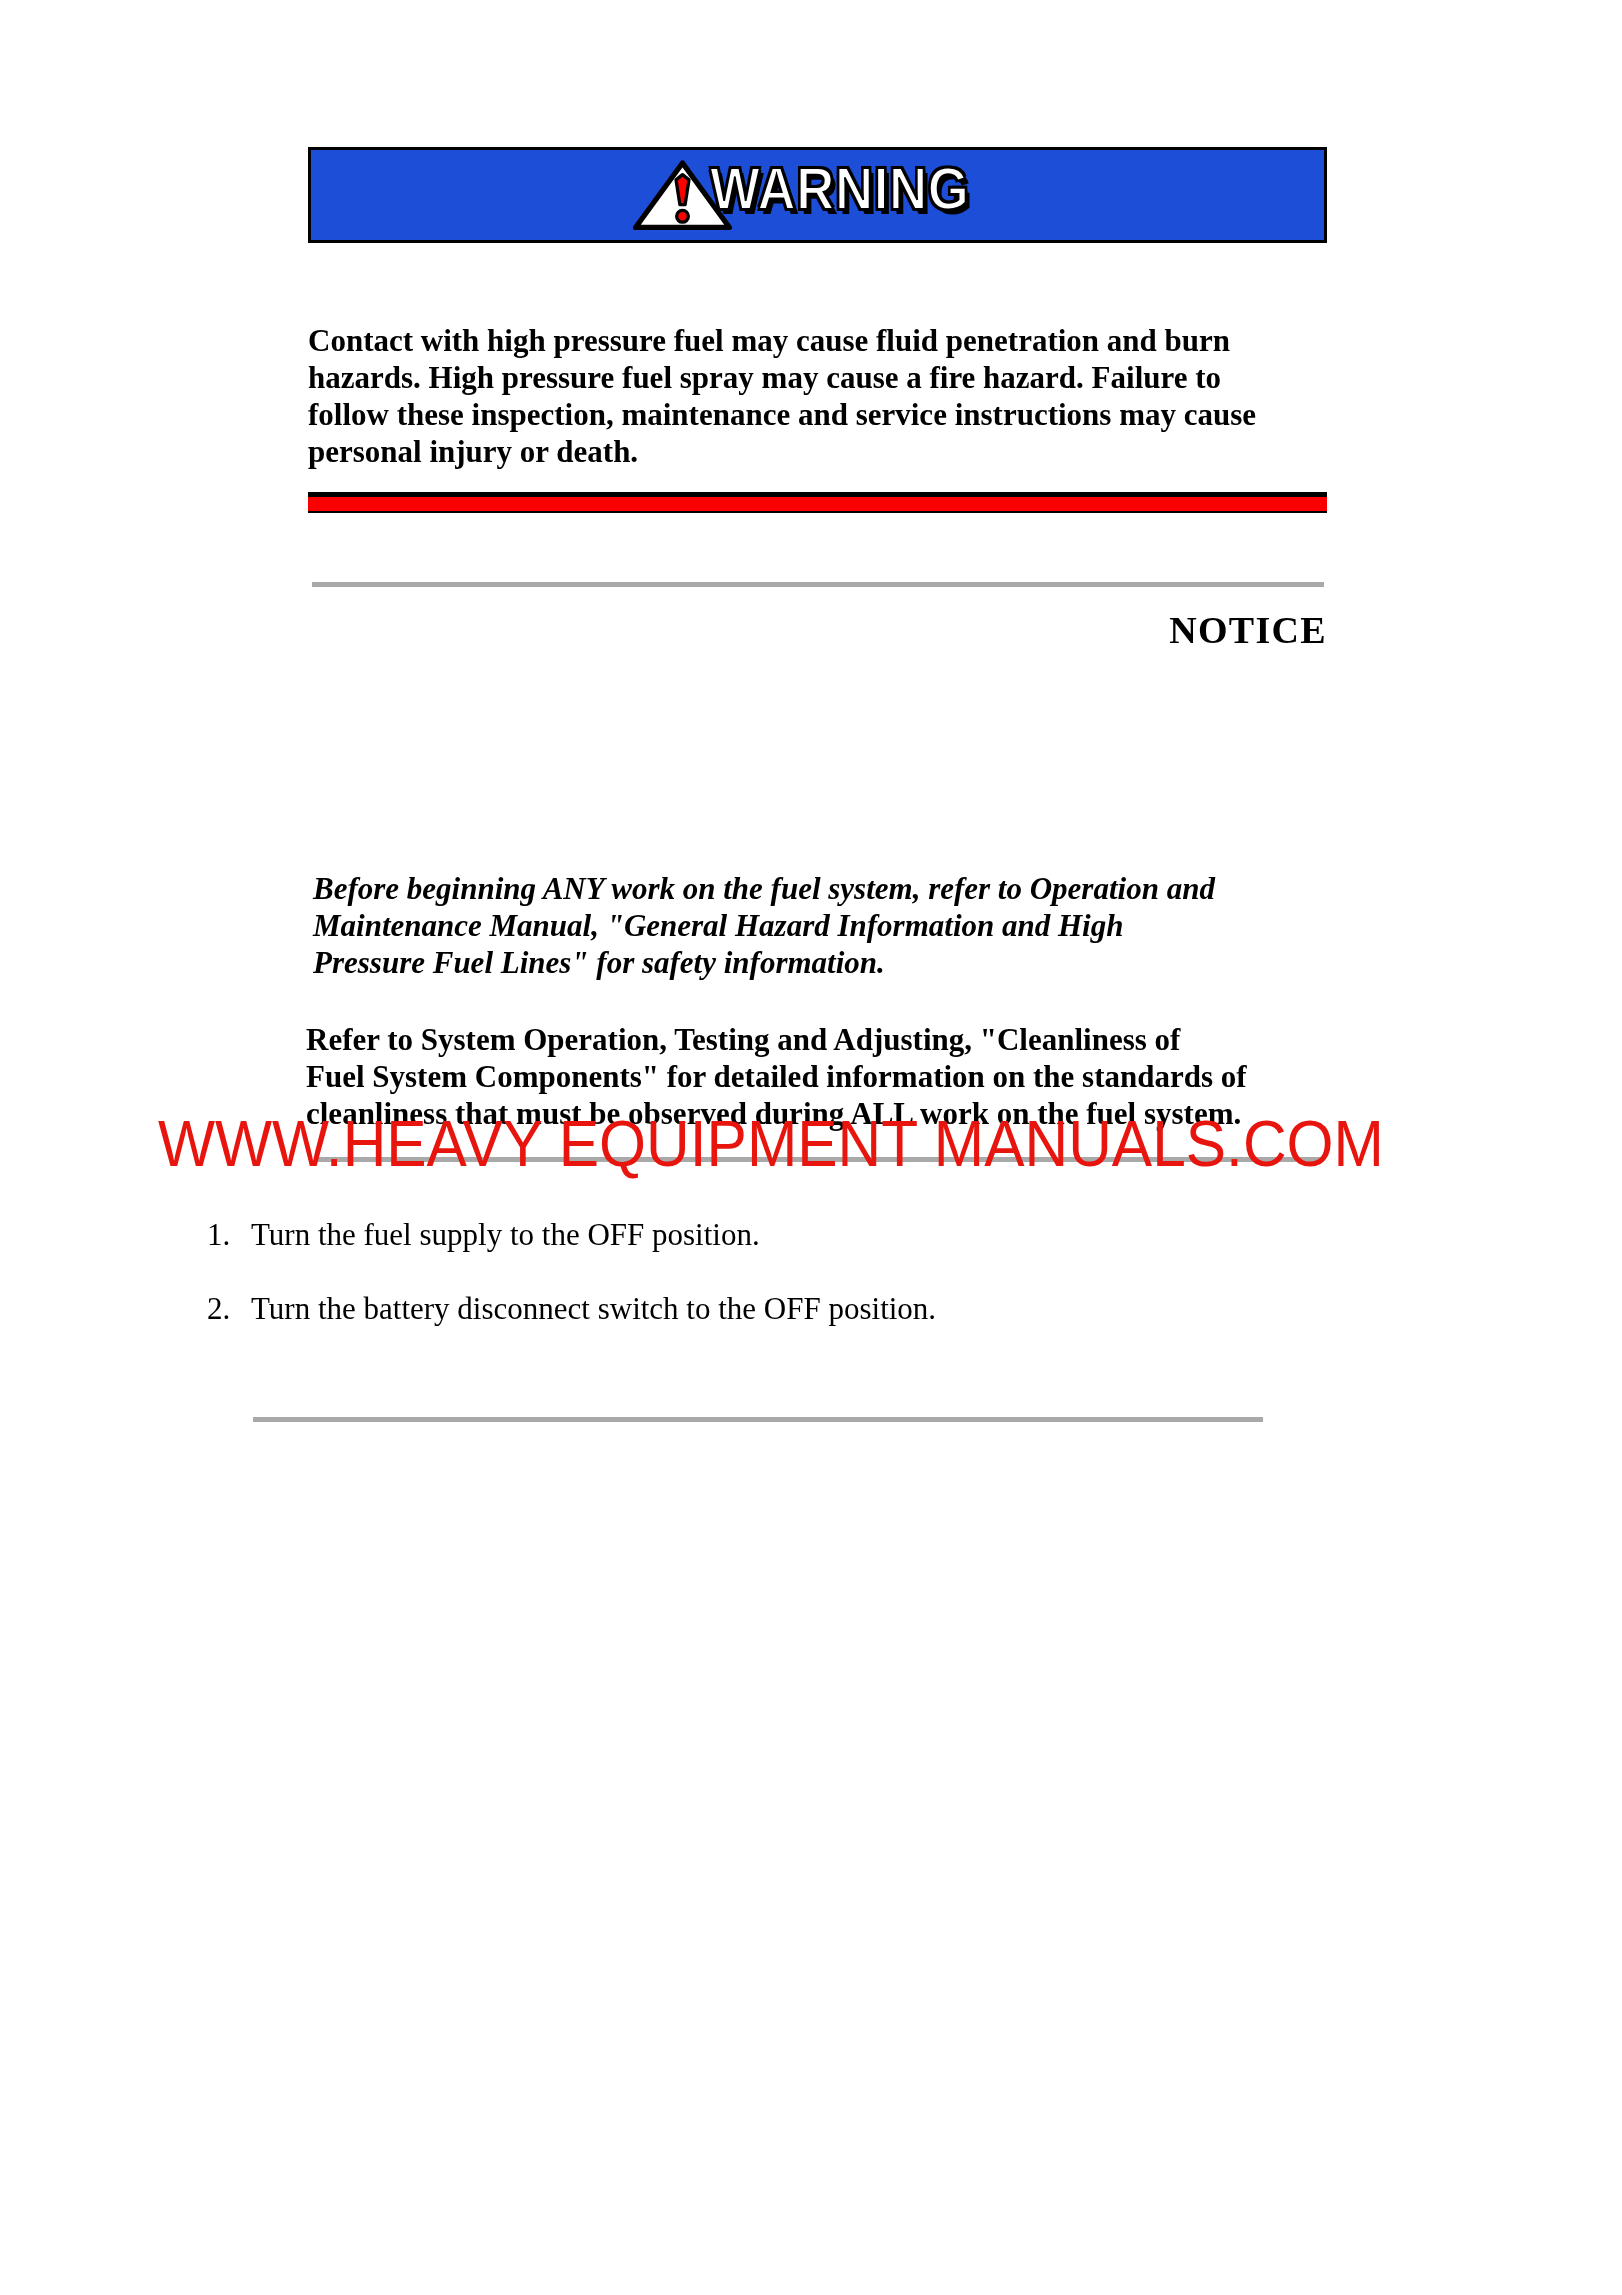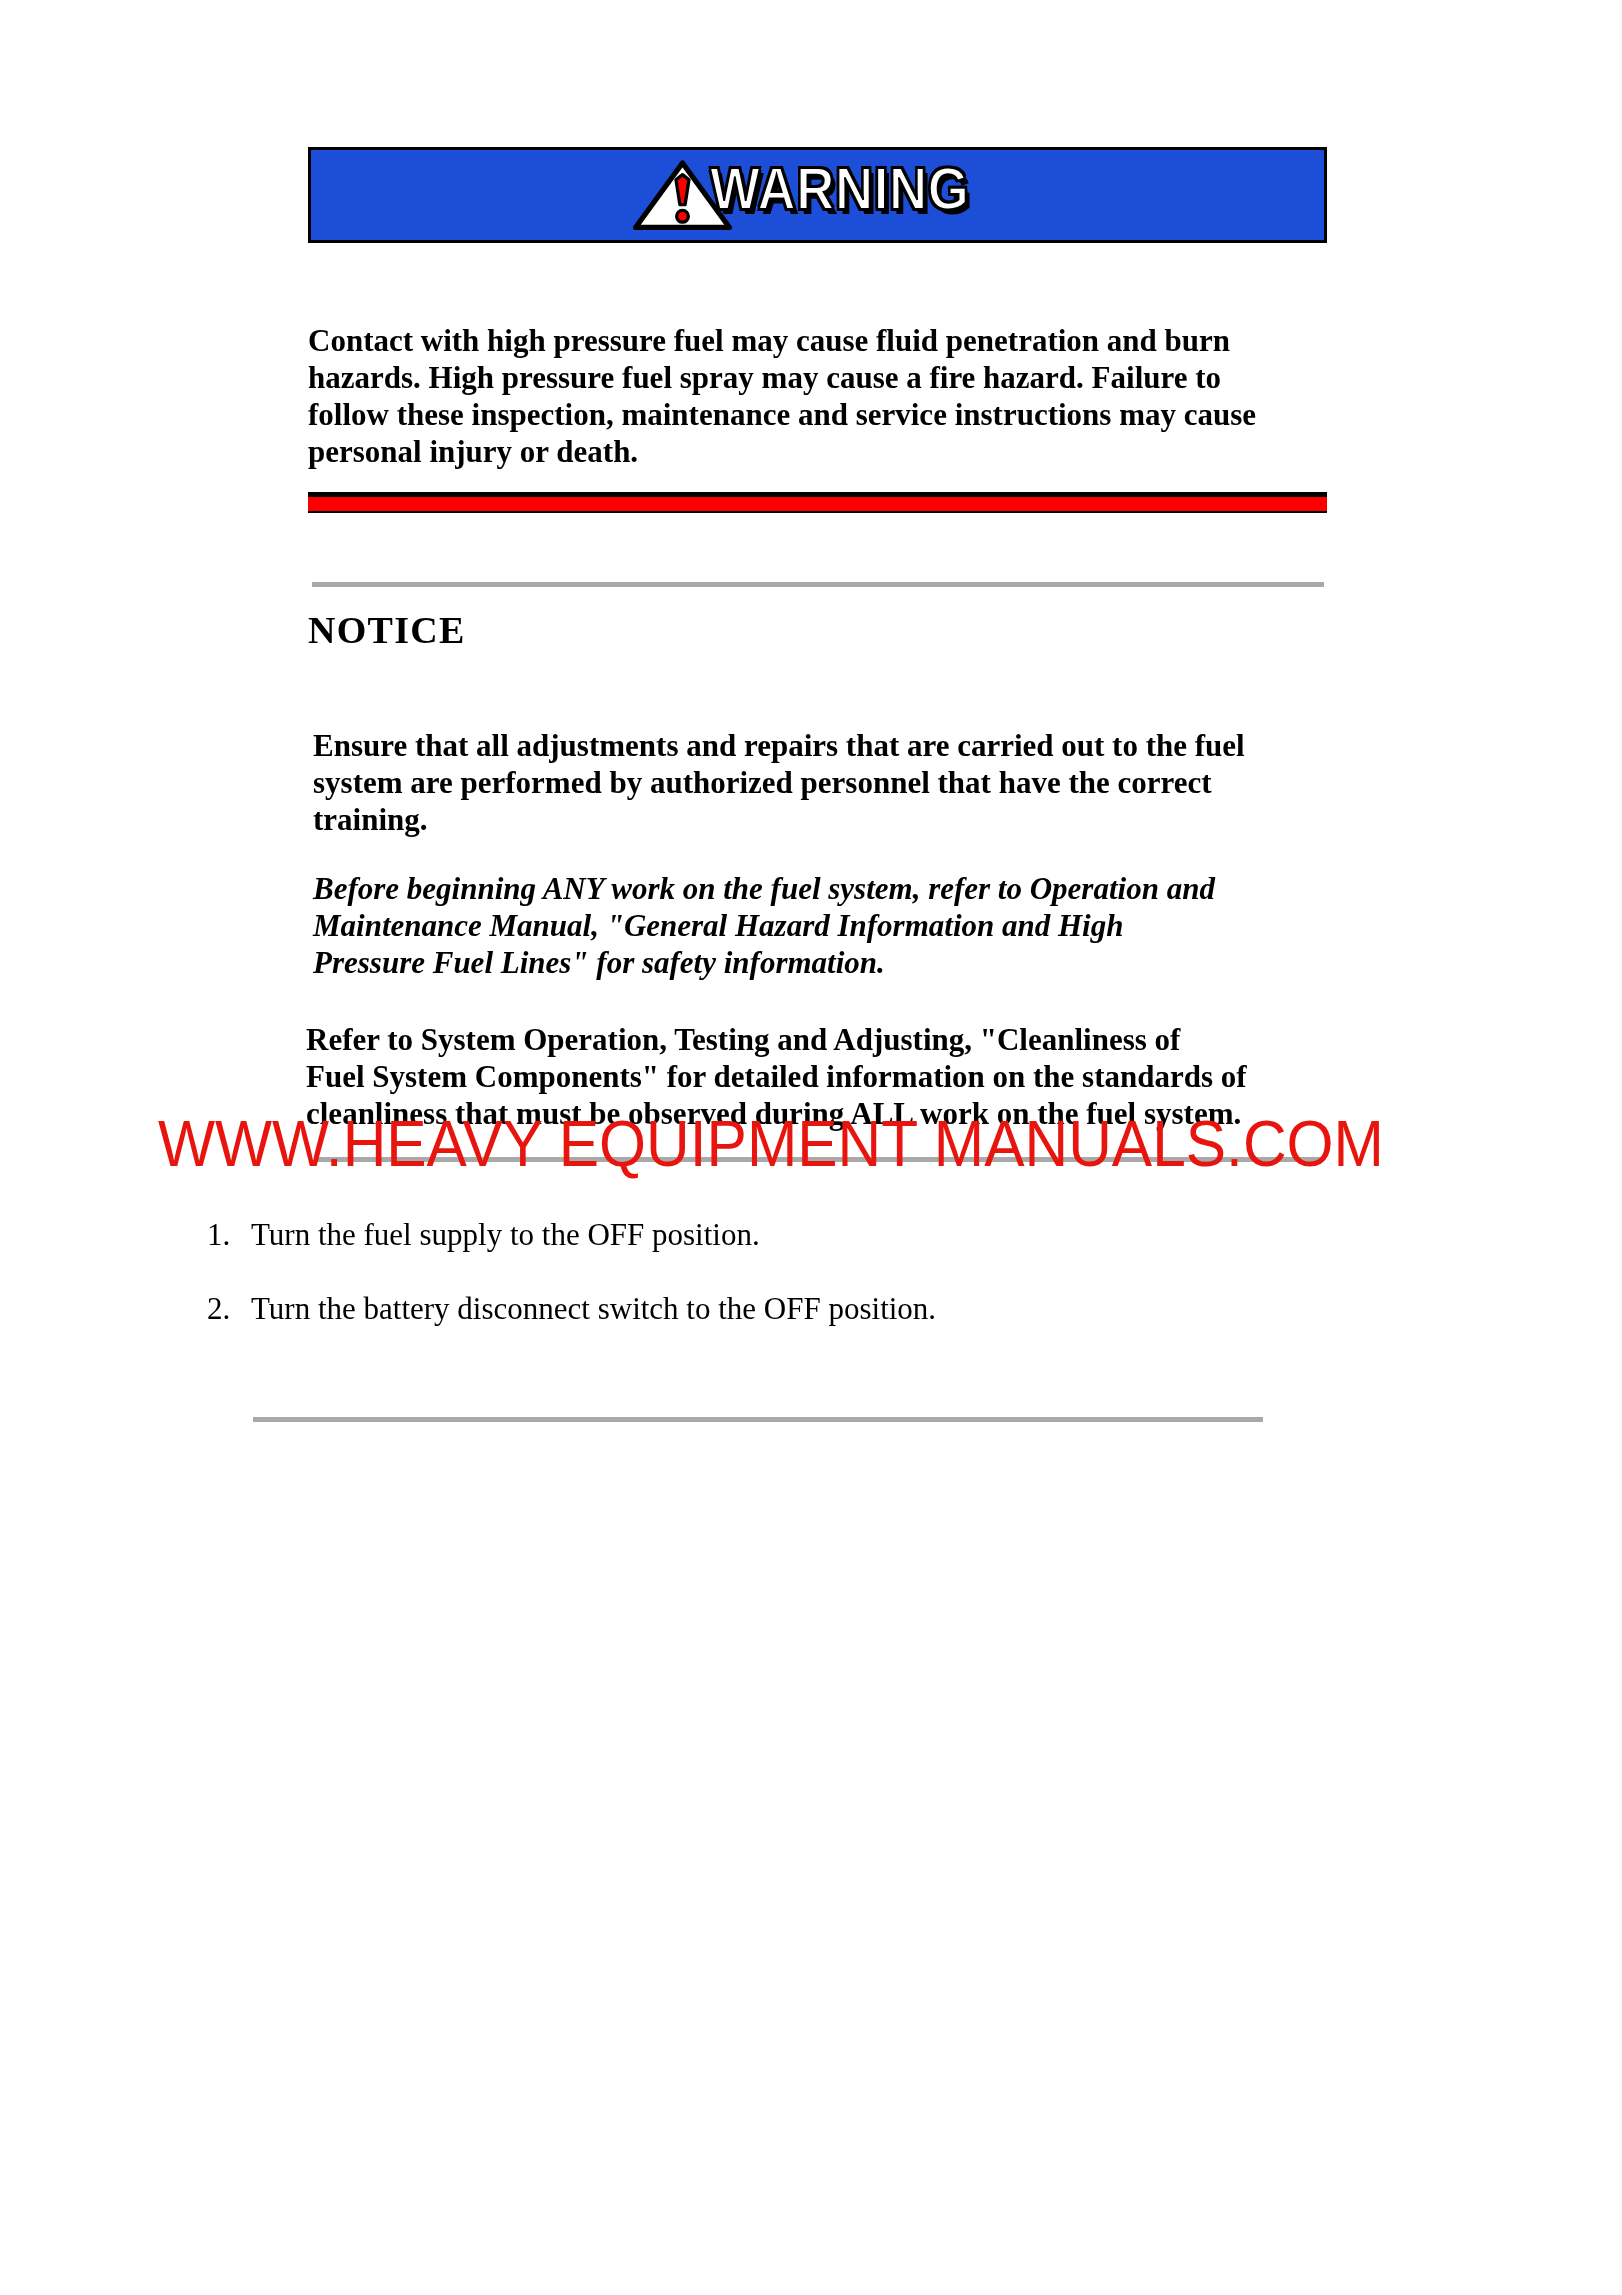--- a/index.html
+++ b/index.html
@@ -85,21 +85,21 @@
   .rule-1 { left: 312px; top: 582px;  width: 1012px; height: 5.2px; }
   .rule-2 { left: 314px; top: 1157px; width: 1010px; height: 4.6px; z-index: 1; }
   .rule-3 { left: 253px; top: 1417px; width: 1010px; height: 5.2px; }
 
   
   .notice-title {
     position: absolute;
     left: 308px; top: 611px;
     width: 1019px;
     margin: 0;
-    text-align: left;
+    text-align: right;
     font-weight: bold;
     font-size: 38px;
     line-height: 38px;
     letter-spacing: 1.3px;
   }
   .notice-para-1 { top: 696px; left: 313px; }
   .notice-para-2 { top: 839px; left: 313px; font-style: italic; }
   .notice-para-3 { top: 990px; left: 306px; }
 
   
@@ -157,23 +157,20 @@
 hazards. High pressure fuel spray may cause a fire hazard. Failure to
 follow these inspection, maintenance and service instructions may cause
 personal injury or death.</p>
 
   <div class="red-bar"></div>
 
   <div class="rule rule-1"></div>
 
   <h2 class="notice-title">NOTICE</h2>
 
-  <p class="para bold notice-para-1">Ensure that all adjustments and repairs that are carried out to the fuel
-system are performed by authorized personnel that have the correct
-training.</p>
   <p class="para bold notice-para-2">Before beginning ANY work on the fuel system, refer to Operation and
 Maintenance Manual, "General Hazard Information and High
 Pressure Fuel Lines" for safety information.</p>
   <p class="para bold notice-para-3">Refer to System Operation, Testing and Adjusting, "Cleanliness of
 Fuel System Components" for detailed information on the standards of
 cleanliness that must be observed during ALL work on the fuel system.</p>
 
   <div class="rule rule-2"></div>
 
   <div class="watermark">WWW.HEAVY EQUIPMENT MANUALS.COM</div>

